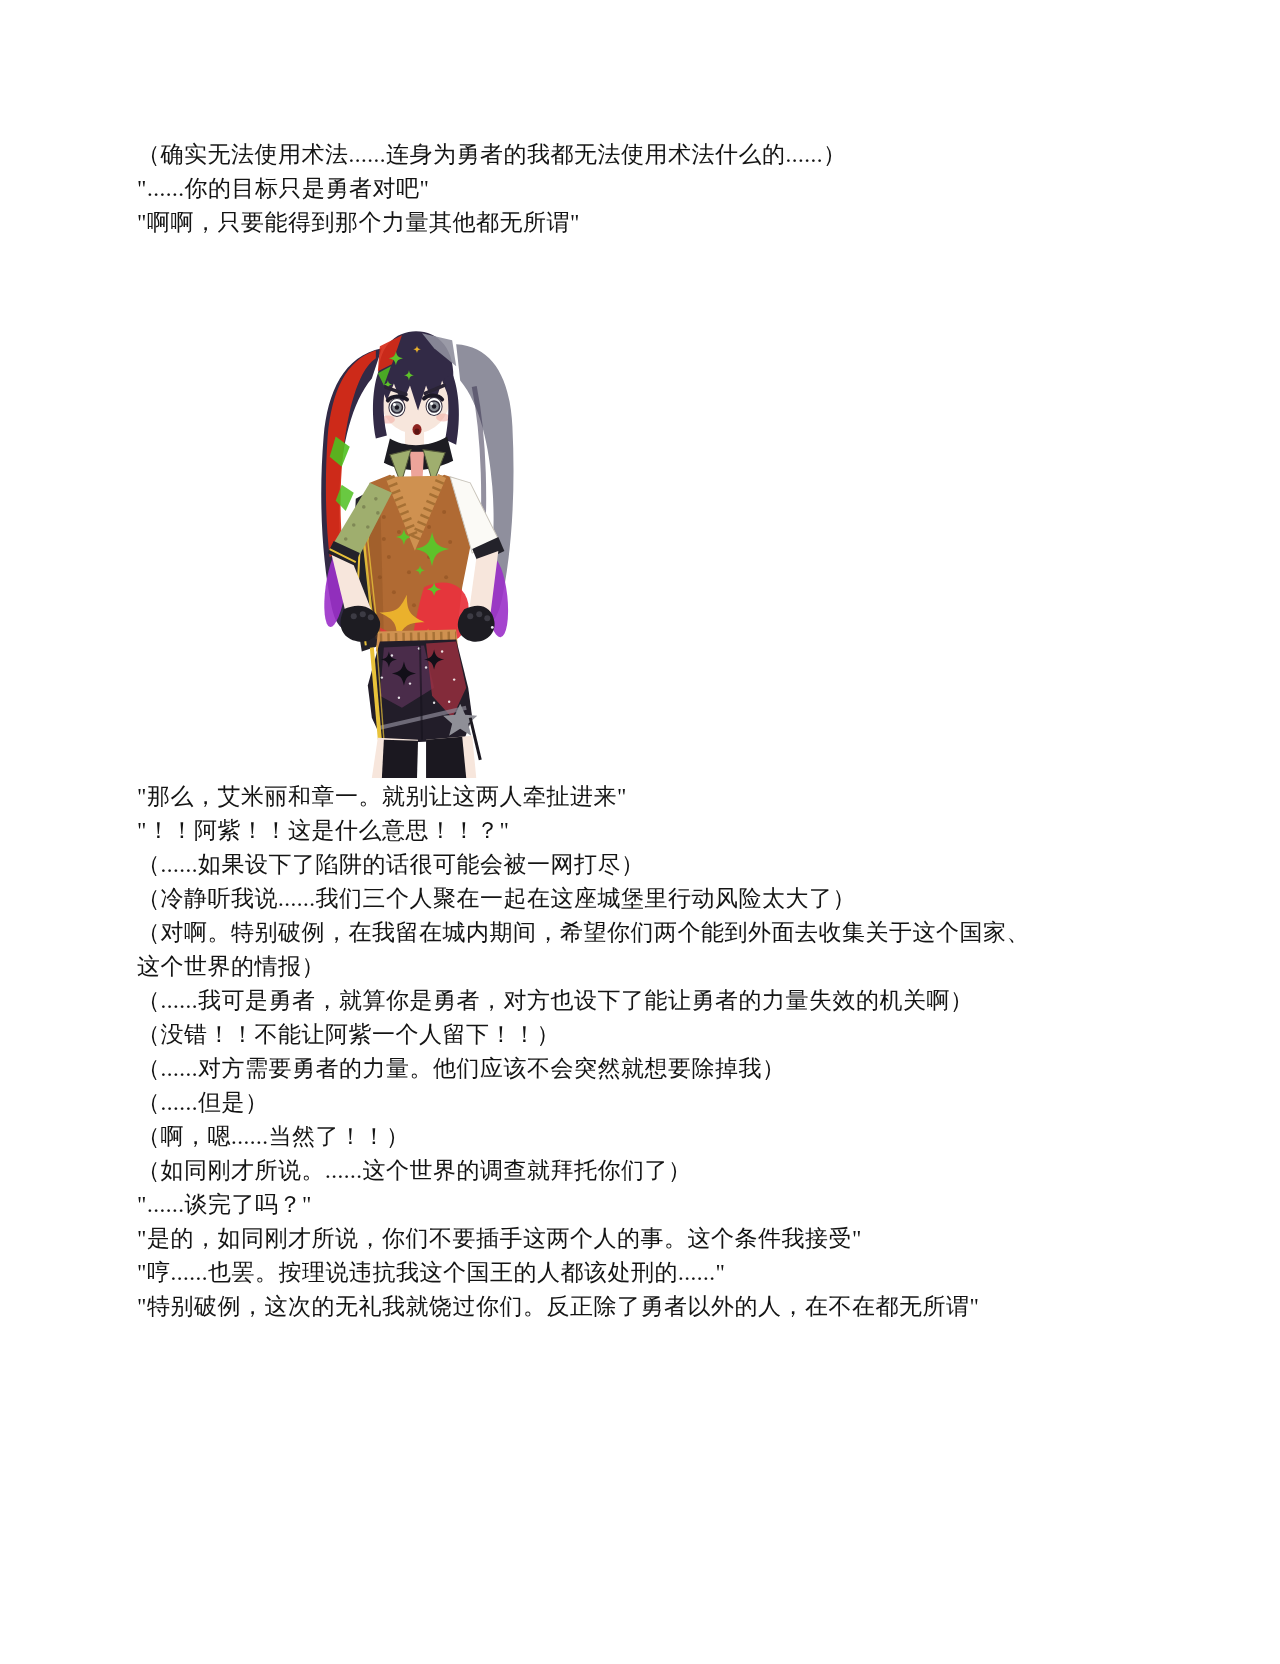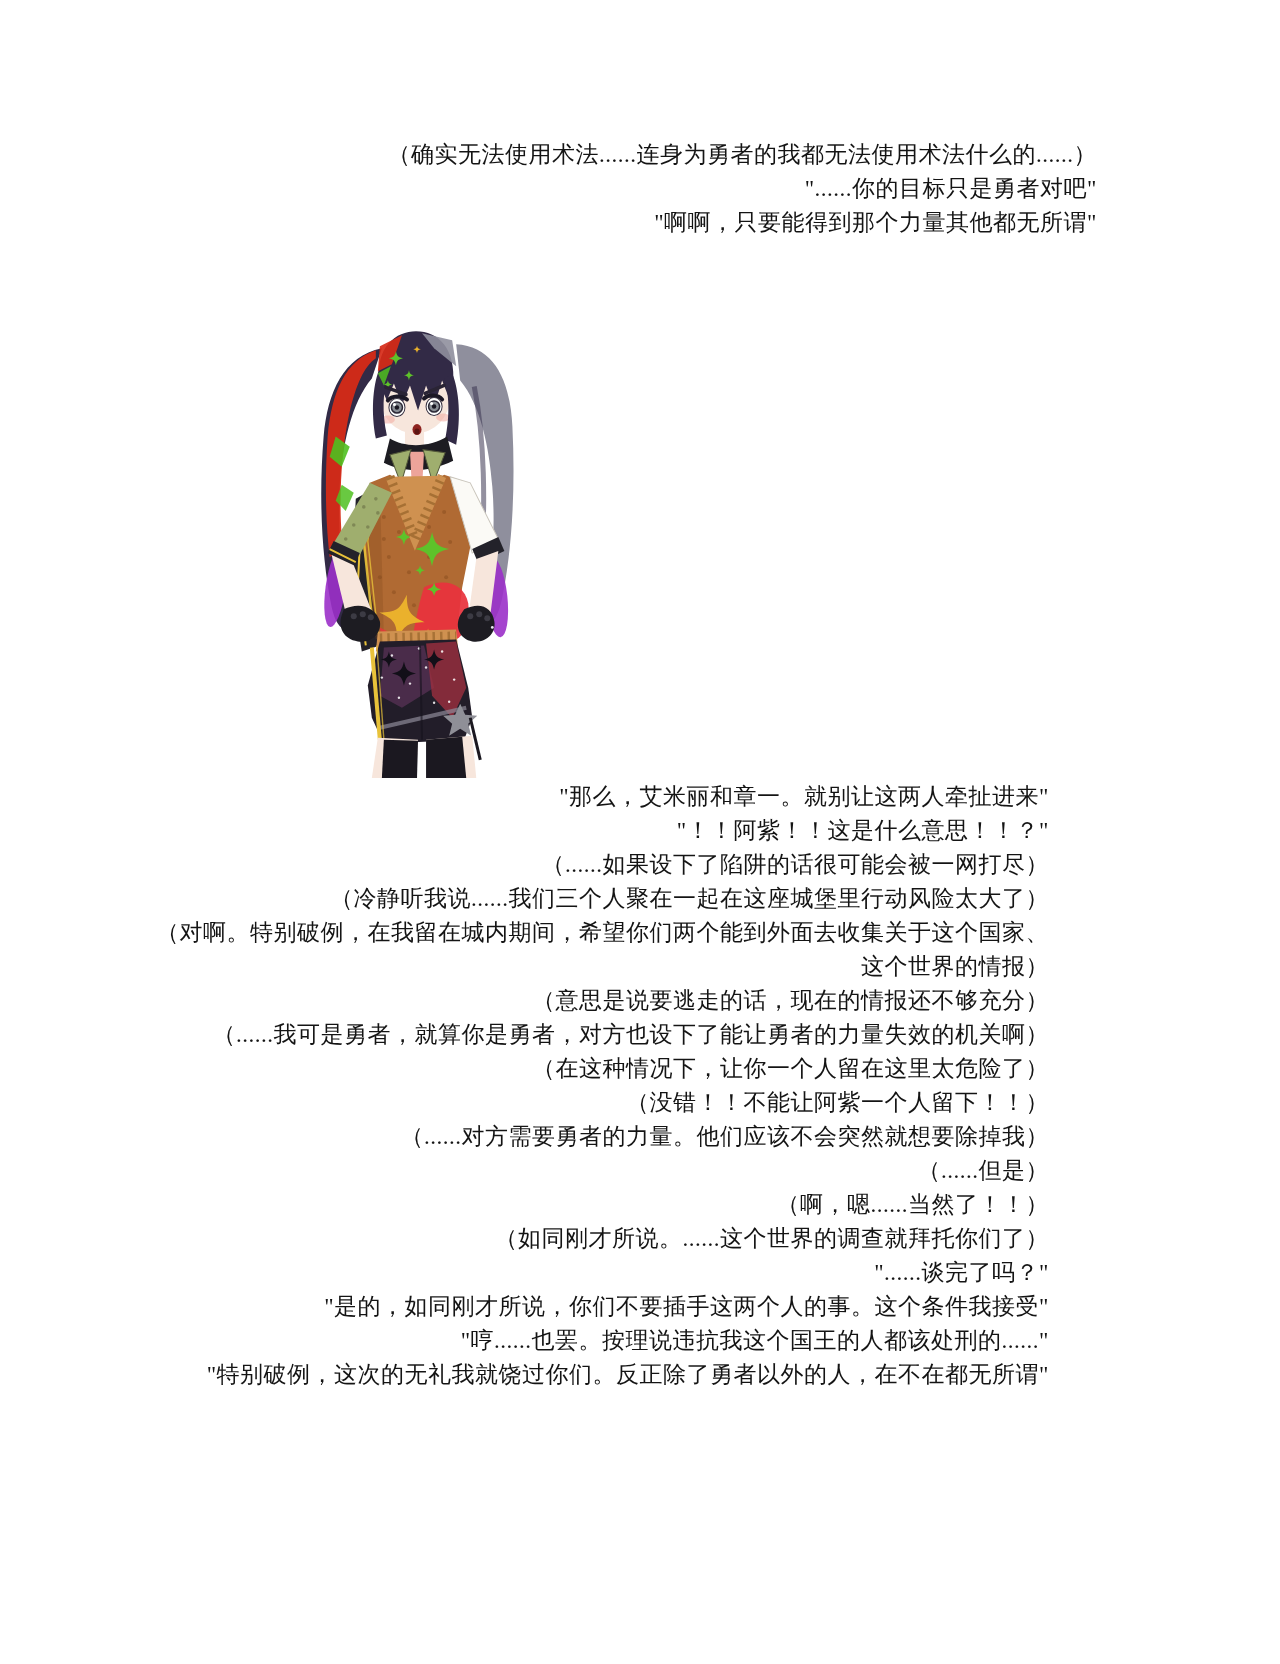--- a/index.html
+++ b/index.html
@@ -1,19 +1,19 @@
 <!DOCTYPE html>
 <html style="--hair_dark: #322a46; --hair_gray: #8f8f9d; --hair_red: #d62a17; --hair_purple: #9b30c9; --hair_green: #4fc020; --skin: #f7e6dc; --blush: #f3a9a0; --eye_gray: #8a8f96; --vest: #b06a33; --vest_rib: #cf9150; --vest_red: #e8333d; --star_yellow: #eab12c; --sparkle_green: #5ec22a; --shirt_white: #fbfaf6; --shirt_green: #9fae6e; --glove_black: #1d1c22; --shorts_purple: #583156; --shorts_red: #9c2f3f; --star_gray: #8f8f97; --stripe_yellow: #e8c23a;"><head>
 <meta charset="utf-8">
 <style>
   html,body{margin:0;padding:0;background:#ffffff;}
   .page{position:relative;width:1280px;height:1664px;background:#ffffff;overflow:hidden;
         font-family:"Liberation Serif","DejaVu Serif",serif;}
   .text-block{position:absolute;color:#141414;font-size:23px;line-height:34px;
-              letter-spacing:0.5px;text-align:right;}
+              letter-spacing:0.5px;}
   .text-block p{margin:0;}
   .top-block{left:137px;top:138px;width:960px;}
   .bottom-block{left:137px;top:780px;width:912px;}
   .illustration{position:absolute;left:283px;top:286px;width:262px;height:492px;margin:0;}
   .illustration svg{display:block;width:100%;height:100%;}
 
   
   .c-hd{fill:var(--hair_dark,#322a46)}   .c-hg{fill:var(--hair_gray,#8f8f9d)}
   .c-hr{fill:var(--hair_red,#d62a17)}    .c-hp{fill:var(--hair_purple,#9b30c9)}
   .c-hgr{fill:var(--hair_green,#4fc020)} .c-sk{fill:var(--skin,#f7e6dc)}
@@ -209,23 +209,21 @@
       </g>
     </svg>
   </figure>
 
   <div class="text-block bottom-block" style="color: rgb(20, 20, 20);">
       <p>"那么，艾米丽和章一。就别让这两人牵扯进来"</p>
       <p>"！！阿紫！！这是什么意思！！？"</p>
       <p>（......如果设下了陷阱的话很可能会被一网打尽）</p>
       <p>（冷静听我说......我们三个人聚在一起在这座城堡里行动风险太大了）</p>
       <p>（对啊。特别破例，在我留在城内期间，希望你们两个能到外面去收集关于这个国家、这个世界的情报）</p>
-      <p>（意思是说要逃走的话，现在的情报还不够充分）</p>
       <p>（......我可是勇者，就算你是勇者，对方也设下了能让勇者的力量失效的机关啊）</p>
-      <p>（在这种情况下，让你一个人留在这里太危险了）</p>
       <p>（没错！！不能让阿紫一个人留下！！）</p>
       <p>（......对方需要勇者的力量。他们应该不会突然就想要除掉我）</p>
       <p>（......但是）</p>
       <p>（啊，嗯......当然了！！）</p>
       <p>（如同刚才所说。......这个世界的调查就拜托你们了）</p>
       <p>"......谈完了吗？"</p>
       <p>"是的，如同刚才所说，你们不要插手这两个人的事。这个条件我接受"</p>
       <p>"哼......也罢。按理说违抗我这个国王的人都该处刑的......"</p>
       <p>"特别破例，这次的无礼我就饶过你们。反正除了勇者以外的人，在不在都无所谓"</p>
     </div>

